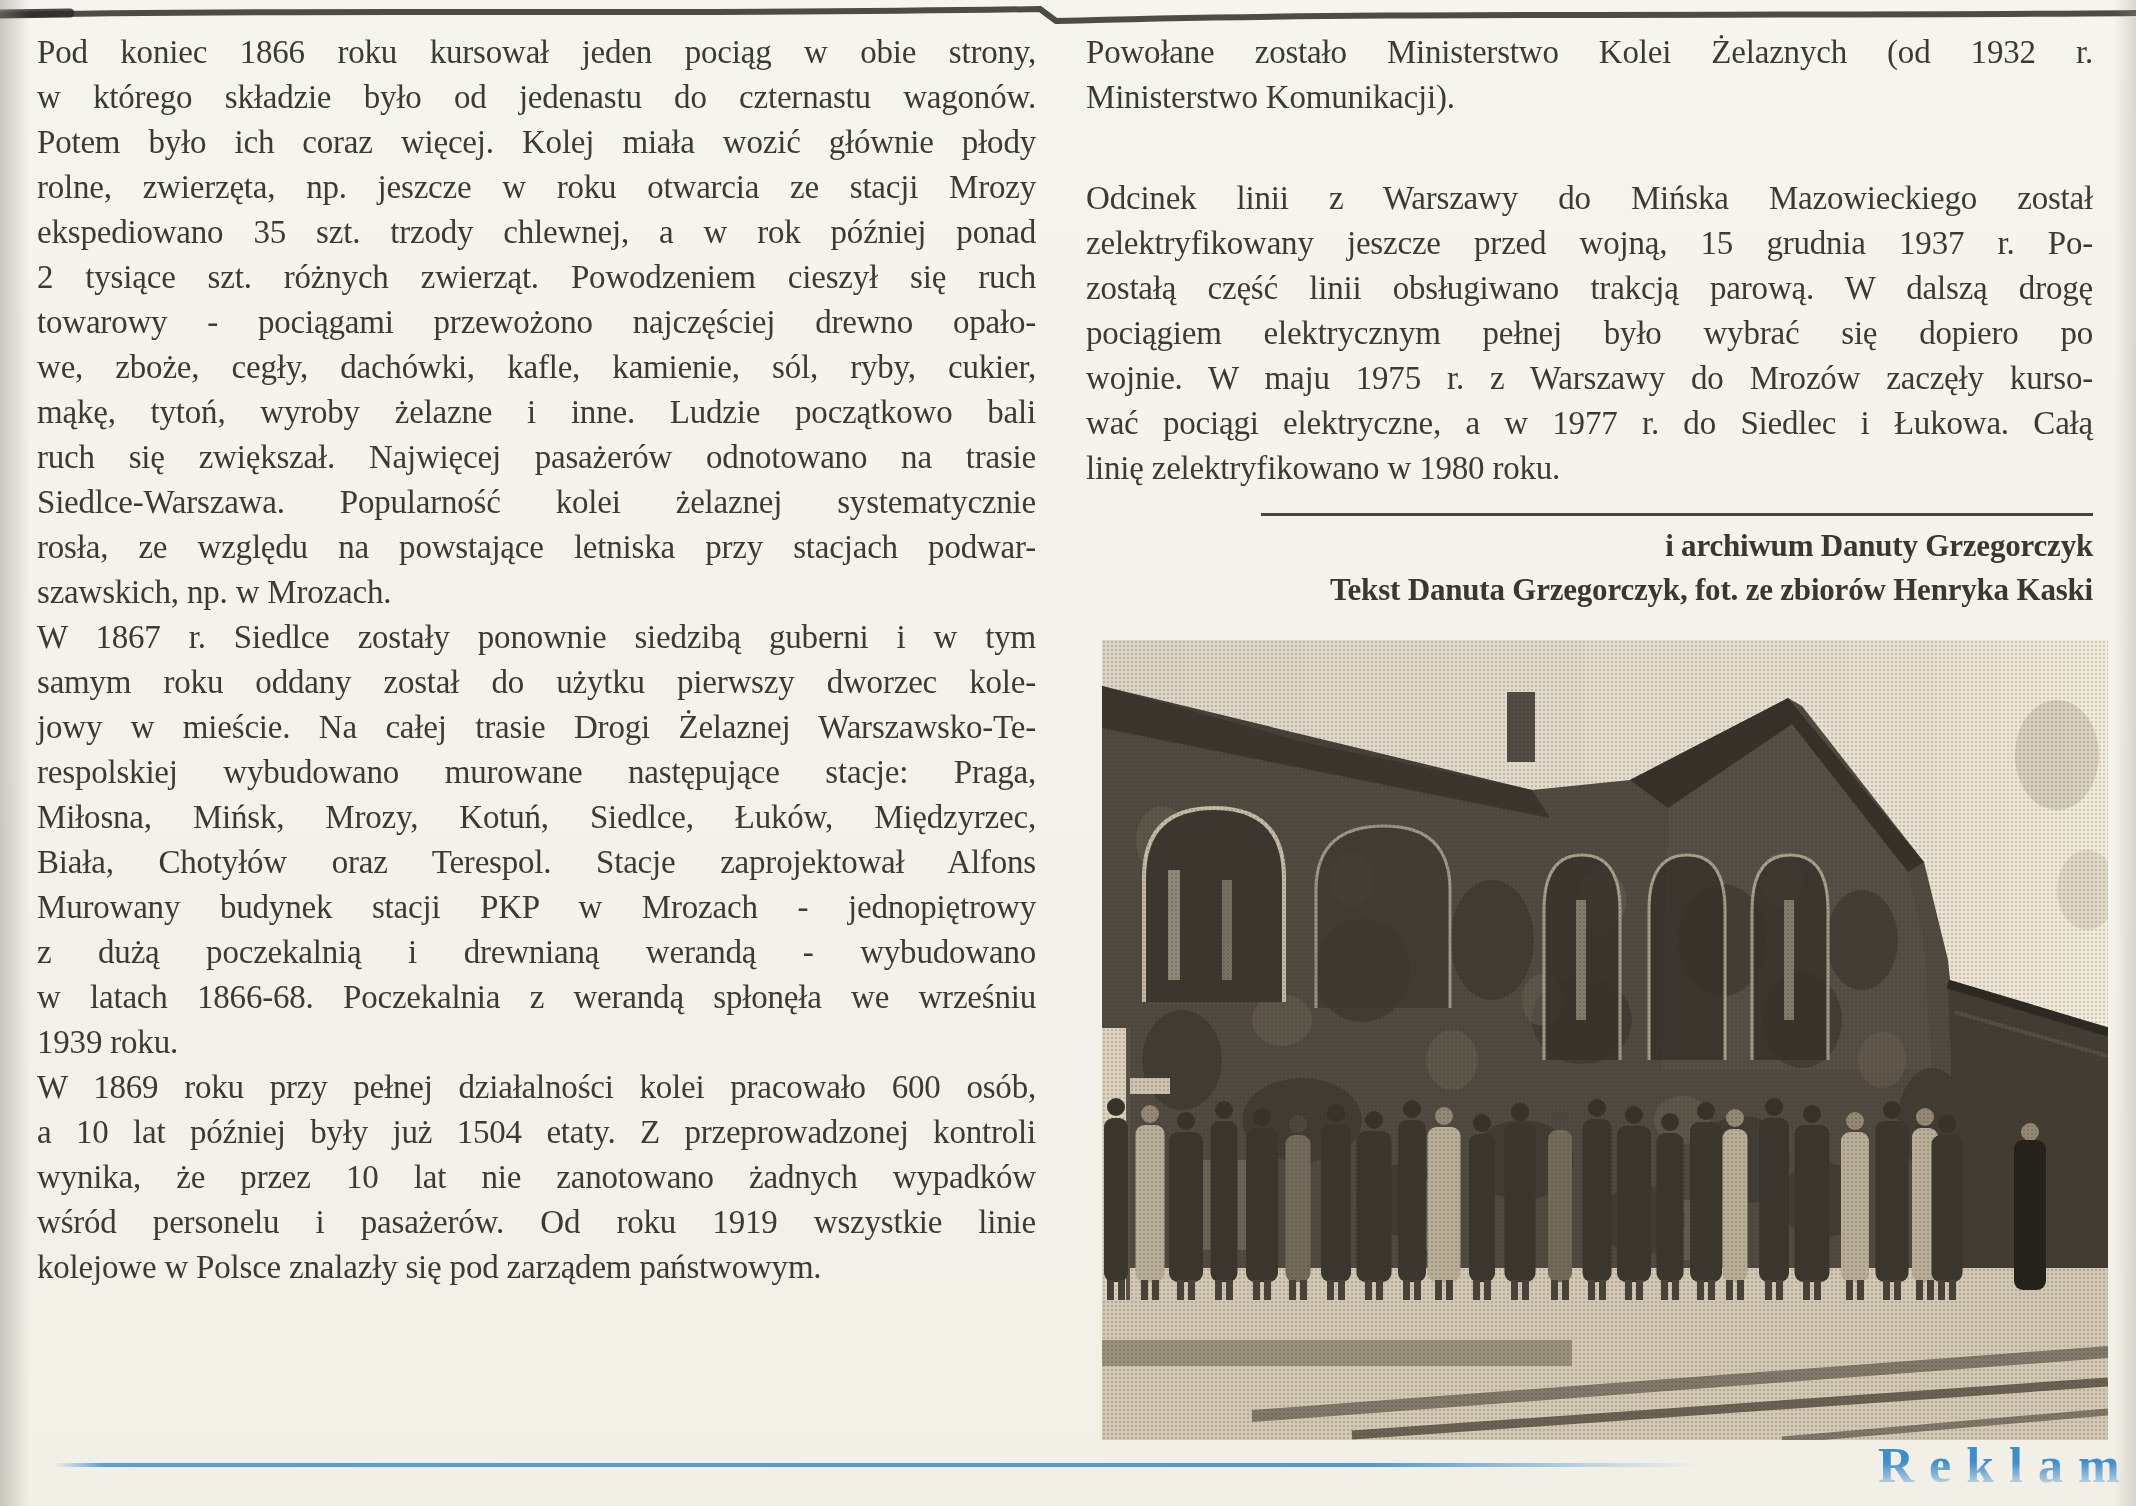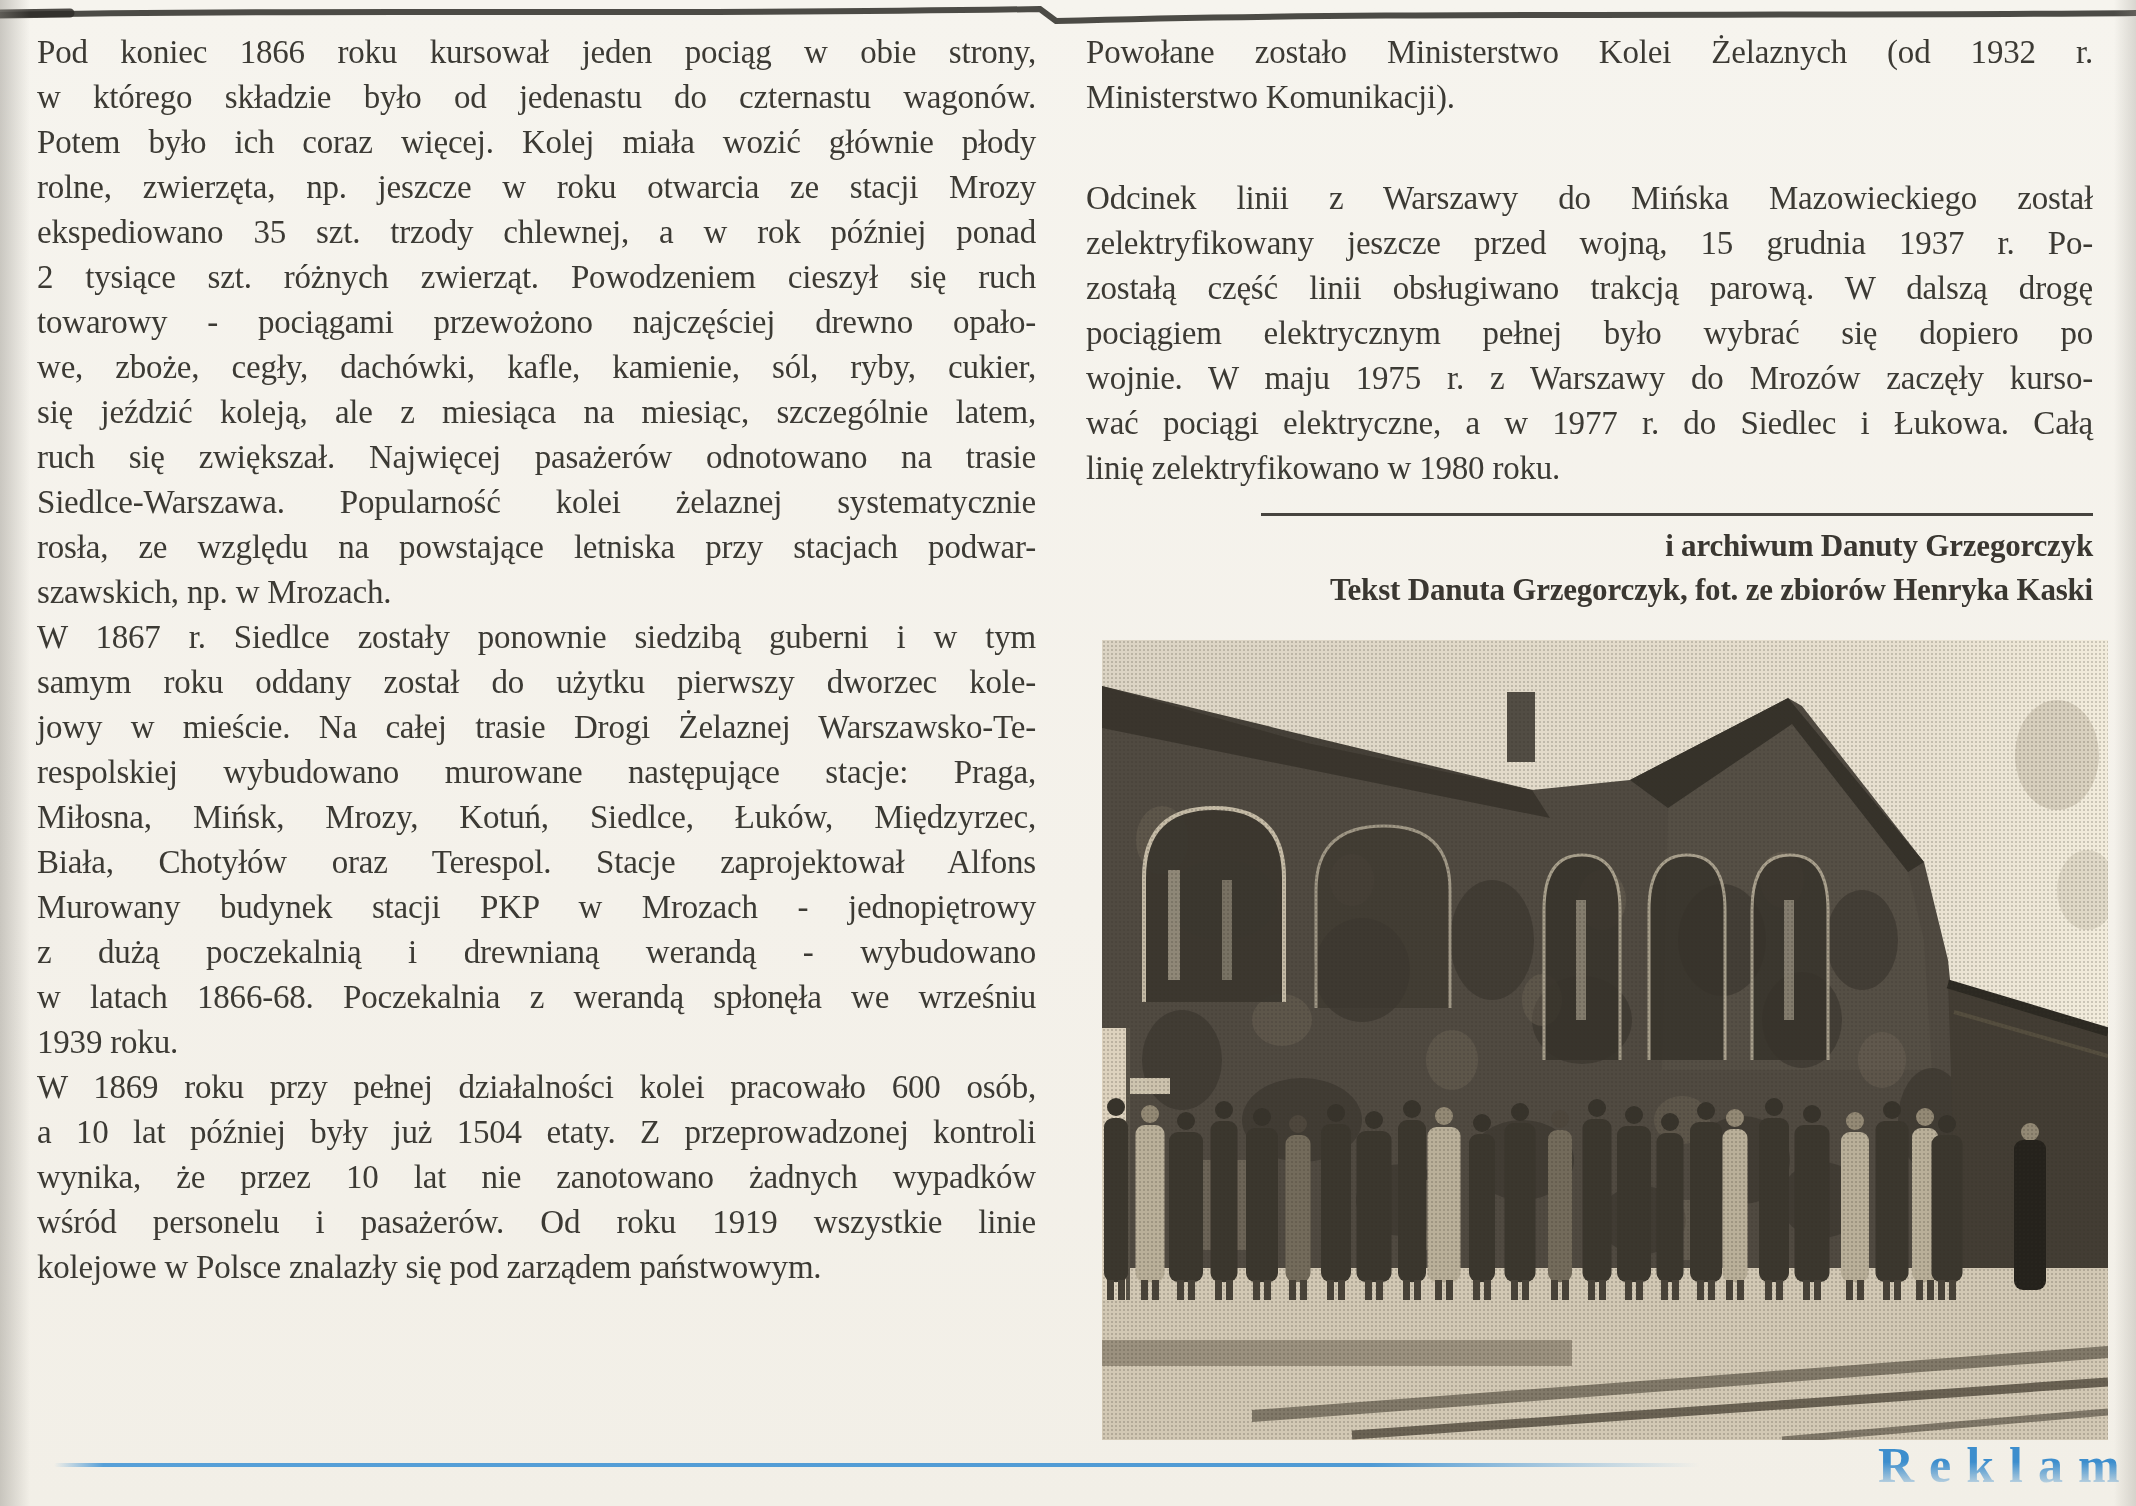--- a/index.html
+++ b/index.html
@@ -68,21 +68,21 @@
   <div class="col col-left">
       <div class="para">
         <div class="line">Pod koniec 1866 roku kursował jeden pociąg w obie strony,</div>
         <div class="line">w którego składzie było od jedenastu do czternastu wagonów.</div>
         <div class="line">Potem było ich coraz więcej. Kolej miała wozić głównie płody</div>
         <div class="line">rolne, zwierzęta, np. jeszcze w roku otwarcia ze stacji Mrozy</div>
         <div class="line">ekspediowano 35 szt. trzody chlewnej, a w rok później ponad</div>
         <div class="line">2 tysiące szt. różnych zwierząt. Powodzeniem cieszył się ruch</div>
         <div class="line">towarowy - pociągami przewożono najczęściej drewno opało-</div>
         <div class="line">we, zboże, cegły, dachówki, kafle, kamienie, sól, ryby, cukier,</div>
-        <div class="line">się jeździć koleją, ale z miesiąca na miesiąc, szczególnie latem,</div>
+        <div class="line">mąkę, tytoń, wyroby żelazne i inne. Ludzie początkowo bali</div>
         <div class="line">ruch się zwiększał. Najwięcej pasażerów odnotowano na trasie</div>
         <div class="line">Siedlce-Warszawa. Popularność kolei żelaznej systematycznie</div>
         <div class="line">rosła, ze względu na powstające letniska przy stacjach podwar-</div>
         <div class="line last">szawskich, np. w Mrozach.</div>
       </div>
       <div class="para">
         <div class="line">W 1867 r. Siedlce zostały ponownie siedzibą guberni i w tym</div>
         <div class="line">samym roku oddany został do użytku pierwszy dworzec kole-</div>
         <div class="line">jowy w mieście. Na całej trasie Drogi Żelaznej Warszawsko-Te-</div>
         <div class="line">respolskiej wybudowano murowane następujące stacje: Praga,</div>

